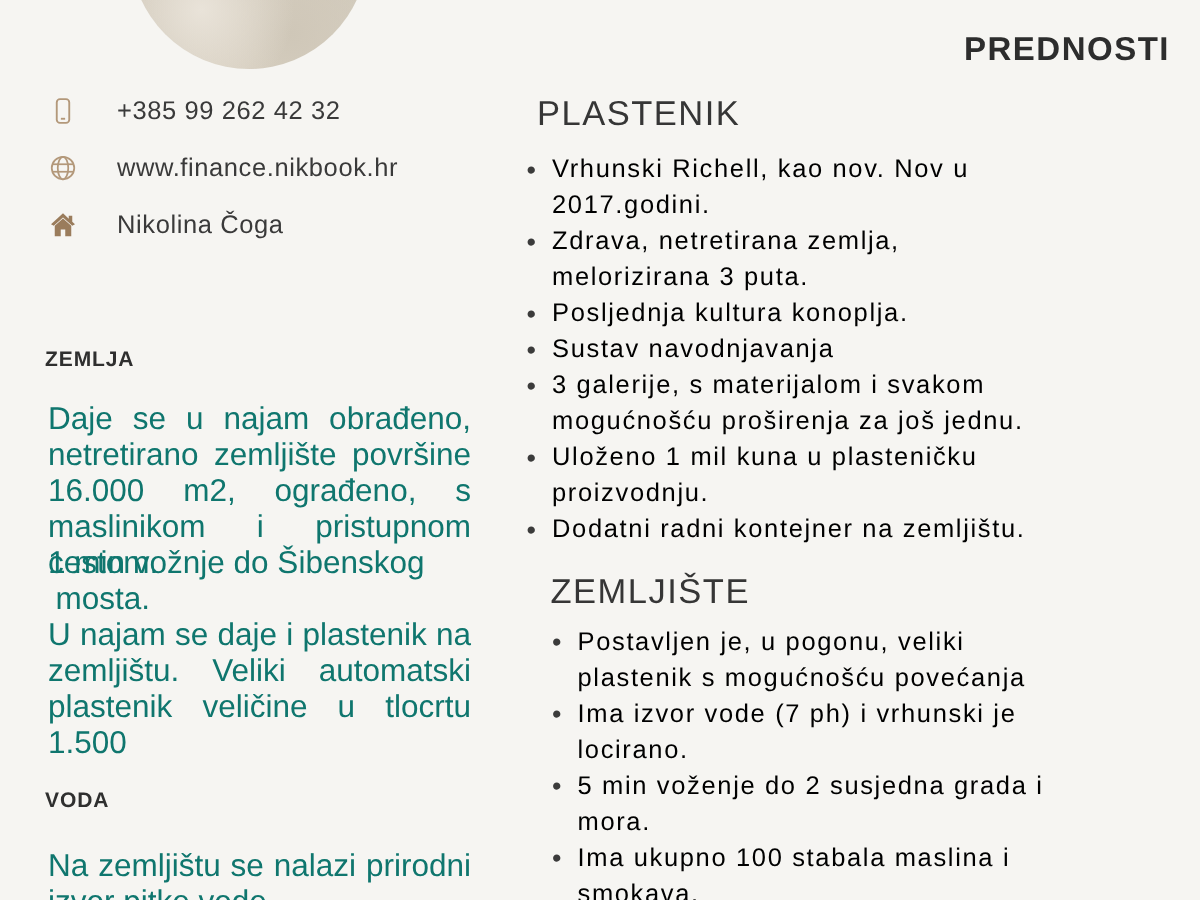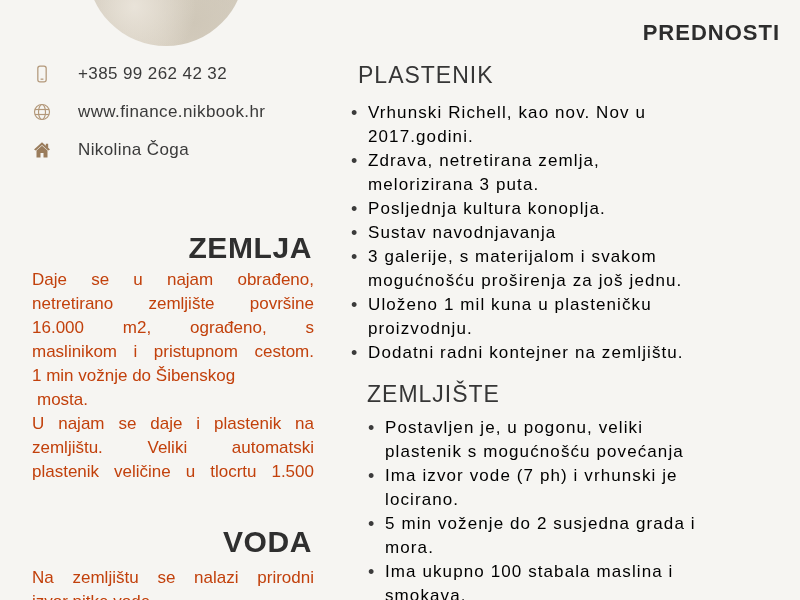--- a/index.html
+++ b/index.html
@@ -14,25 +14,25 @@
     background:
       radial-gradient(circle at 30% 75%, #e9e3d9 0%, rgba(233,227,217,0) 38%),
       radial-gradient(circle at 68% 85%, #cfc7b8 0%, rgba(207,199,184,0) 42%),
       radial-gradient(circle at 50% 95%, #ddd5c7 0%, rgba(221,213,199,0) 50%),
       linear-gradient(135deg,#ded7cb 0%,#cbc3b4 55%,#d8d1c4 100%);
   }
   .contact{position:absolute;left:32px;top:60px;display:flex;flex-direction:column;gap:10px;}
   .crow{display:flex;align-items:center;gap:26px;height:28px;}
   .crow .ic{width:20px;height:20px;flex:0 0 20px;}
   .crow .cv{font-size:17px;letter-spacing:.4px;color:#3a3a3a;}
-  .h-left{position:absolute;left:30px;width:282px;text-align:right;
-          font-size:30px;font-weight:bold;letter-spacing:.6px;color:#2f2f2f;}
+  .h-left{position:absolute;left:30px;width:282px;text-align:left;
+          font-size:14px;font-weight:bold;letter-spacing:.6px;color:#2f2f2f;}
   .h-zemlja{top:231px;}
   .h-voda{top:525px;}
-  .ltext{position:absolute;left:32px;width:282px;font-size:17px;color:#c2410c;}
+  .ltext{position:absolute;left:32px;width:282px;font-size:21px;color:#0f766e;}
   .ltext .ln{height:24px;line-height:24px;white-space:nowrap;}
   .ltext .ln.j{white-space:normal;text-align:justify;text-align-last:justify;}
   .ltext .ln.ind{padding-left:5px;}
   .zemlja-text{top:268px;}
   .voda-text{top:566px;}
   
   .rcol{position:absolute;left:350px;top:0;width:430px;}
   .h-prednosti{position:absolute;top:20px;left:0;width:430px;text-align:right;
                font-size:22px;font-weight:bold;letter-spacing:1px;color:#2d2d2d;}
   .h-sub{position:absolute;font-size:23px;font-weight:400;letter-spacing:1px;color:#363636;}

